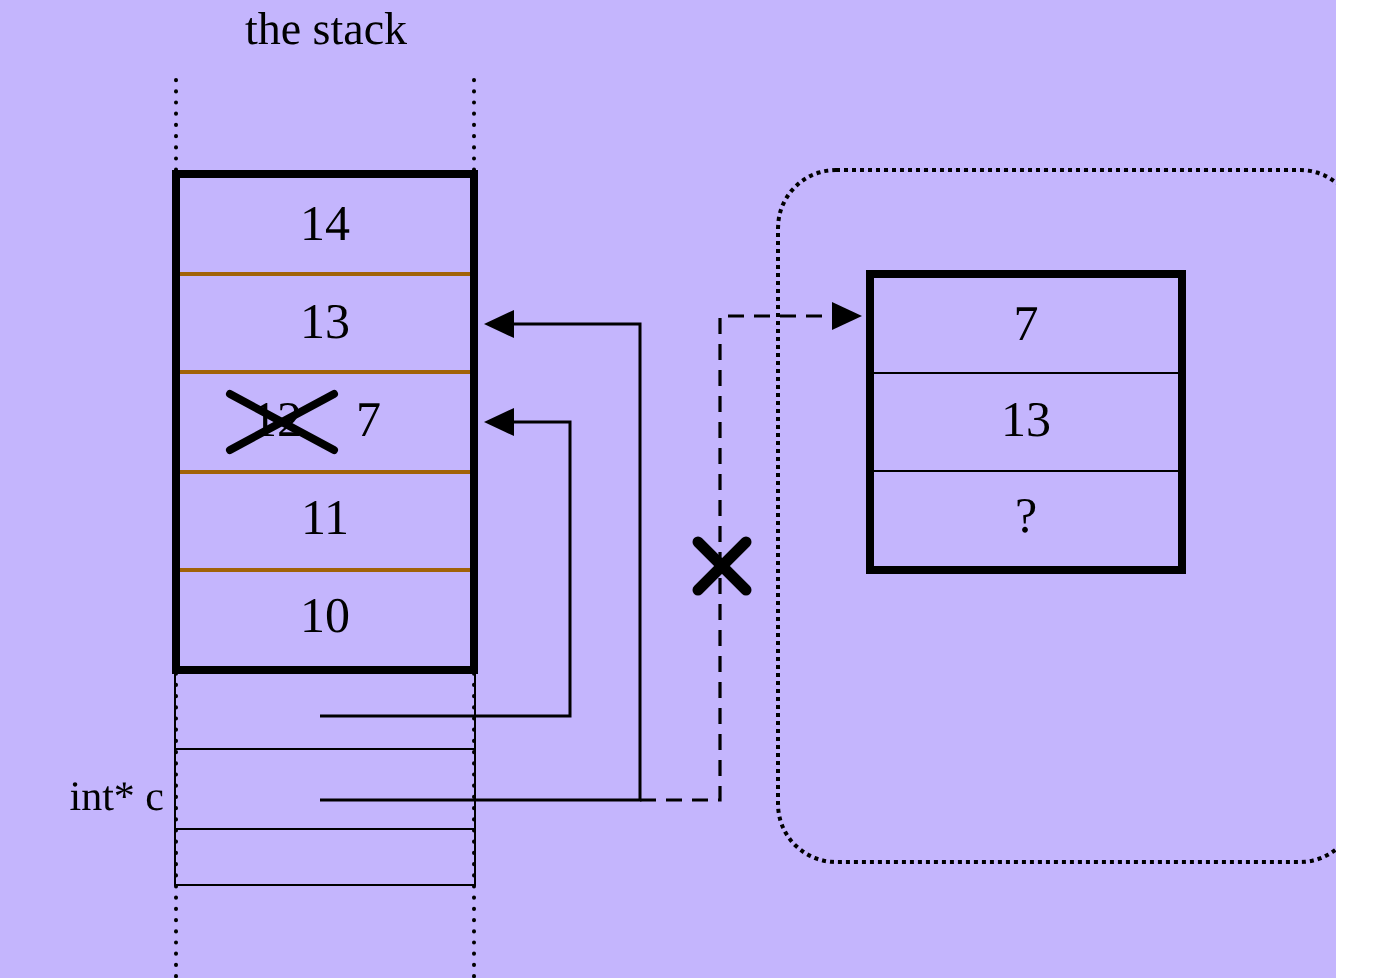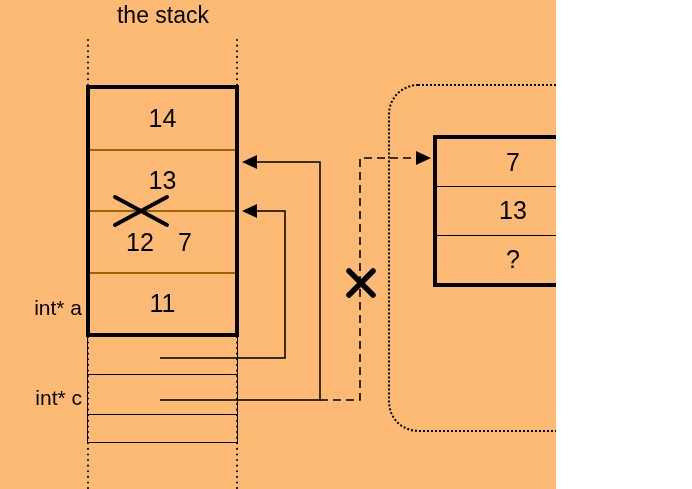--- a/index.html
+++ b/index.html
@@ -1,18 +1,18 @@
 <!DOCTYPE html>
 <html><head>
 <meta charset="utf-8">
 <style>
   html,body { margin:0; padding:0; background:#ffffff; }
   .canvas {
-    position:relative; width:556px; height:489px; background:#fdba74;
-    font-family:Liberation Sans, sans-serif; color:#000;
+    position:relative; width:668px; height:489px; background:#c4b5fd;
+    font-family:Liberation Serif, serif; color:#000;
     overflow:hidden;
   }
   .abs { position:absolute; }
   .title { font-size:23px; text-align:center; }
 
   
   .stack-box {
     left:86px; top:85px; width:153px; height:252px;
     border:4px solid #000; box-sizing:border-box;
     display:flex; flex-direction:column;
@@ -73,29 +73,31 @@
     <div class="s-row">
       <span>13</span>
     </div>
     <div class="s-row s-row-overwrite">
       <span class="cell-old">12</span>
       <span class="cell-new">7</span>
     </div>
     <div class="s-row">
       <span>11</span>
     </div>
+    <div class="s-row">
+      <span>10</span>
+    </div>
   </div>
 
   <div class="abs below-box">
     <div class="b-row b-row-b"></div>
     <div class="b-row b-row-c"></div>
     <div class="b-row b-row-empty"></div>
   </div>
 
-  <div class="abs ptr-label" style="top:296px;">int* a</div>
   <div class="abs ptr-label" style="top:386px;">int* c</div>
 
   <div class="abs heap-region"></div>
   <div class="abs heap-box">
     <div class="h-row">
       <span>7</span>
     </div>
     <div class="h-row">
       <span>13</span>
     </div>

